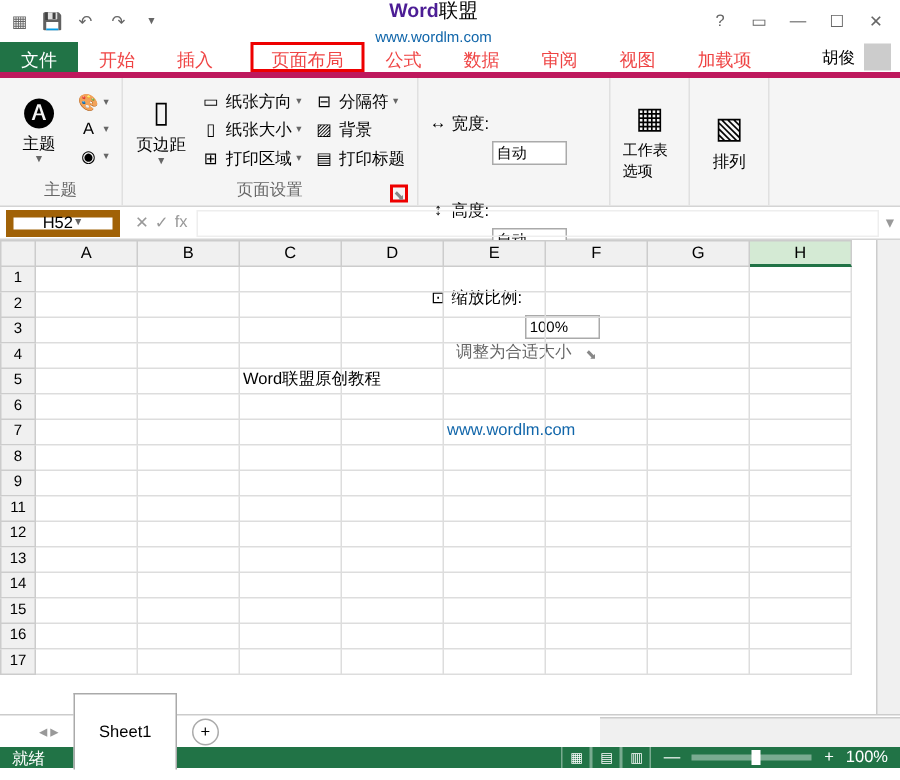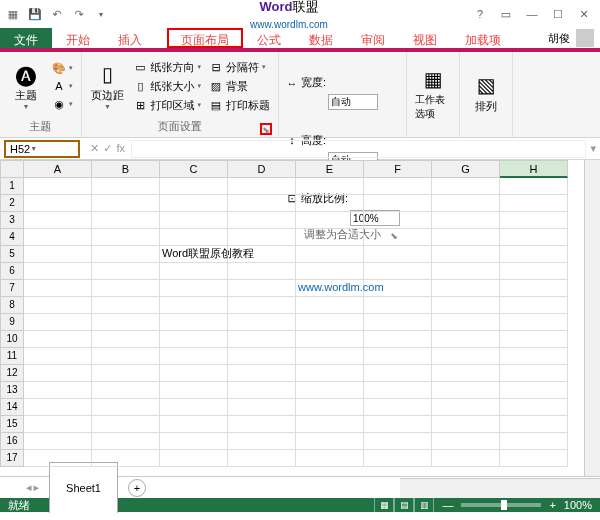--- a/index.html
+++ b/index.html
@@ -35,21 +35,21 @@
 .big-btn .lbl { font-size: 11px; margin-top: 2px; }
 .small-btns { display: flex; flex-direction: column; gap: 2px; justify-content: center; }
 .small-btn { display: flex; align-items: center; gap: 3px; padding: 1px 2px; white-space: nowrap; font-size: 11px; }
 .sm-icon { width: 14px; height: 14px; display: inline-flex; align-items: center; justify-content: center; font-size: 11px; }
 .drop { font-size: 7px; color: #666; }
 .field { display: flex; align-items: center; gap: 2px; }
 .field-input { width: 50px; height: 16px; border: 1px solid #aaa; font-size: 10px; padding: 0 2px; background: #fff; margin-top: 40px; }
 
 
 .formula-bar { height: 22px; border-bottom: 1px solid #d4d4d4; display: flex; align-items: center; background: #fff; }
-.name-box { width: 76px; border: 2px solid #a16207; height: 18px; margin: 0 4px; padding: 0 4px; display: flex; align-items: center; justify-content: flex-start; font-size: 11px; }
+.name-box { width: 76px; border: 5px solid #a16207; height: 18px; margin: 0 4px; padding: 0 4px; display: flex; align-items: center; justify-content: center; font-size: 11px; }
 .fb-btns { display: flex; gap: 4px; padding: 0 6px; color: #999; }
 .fb-input { flex: 1; height: 18px; border: 1px solid #eee; }
 
 
 .grid-wrap { height: 316px; overflow: hidden; position: relative; display: flex; }
 .grid-main { flex: 1; }
 .col-headers { display: flex; height: 18px; }
 .corner { width: 24px; background: #f0f0f0; border: 1px solid #ccc; }
 .col-h { width: 68px; text-align: center; background: #f0f0f0; border: 1px solid #ccc; border-left: none; font-size: 11px; line-height: 16px; }
 .col-h.sel { background: #d4ead4; border-bottom: 2px solid #217346; }
@@ -351,31 +351,20 @@
           <div class="cell"></div>
           <div class="cell"></div>
           <div class="cell"></div>
           <div class="cell"></div>
           <div class="cell"></div>
           <div class="cell"></div>
           <div class="cell"></div>
           <div class="cell"></div>
         </div>
         <div class="row">
-          <div class="row-h">10</div>
-          <div class="cell"></div>
-          <div class="cell"></div>
-          <div class="cell"></div>
-          <div class="cell"></div>
-          <div class="cell"></div>
-          <div class="cell"></div>
-          <div class="cell"></div>
-          <div class="cell"></div>
-        </div>
-        <div class="row">
           <div class="row-h">11</div>
           <div class="cell"></div>
           <div class="cell"></div>
           <div class="cell"></div>
           <div class="cell"></div>
           <div class="cell"></div>
           <div class="cell"></div>
           <div class="cell"></div>
           <div class="cell"></div>
         </div>

